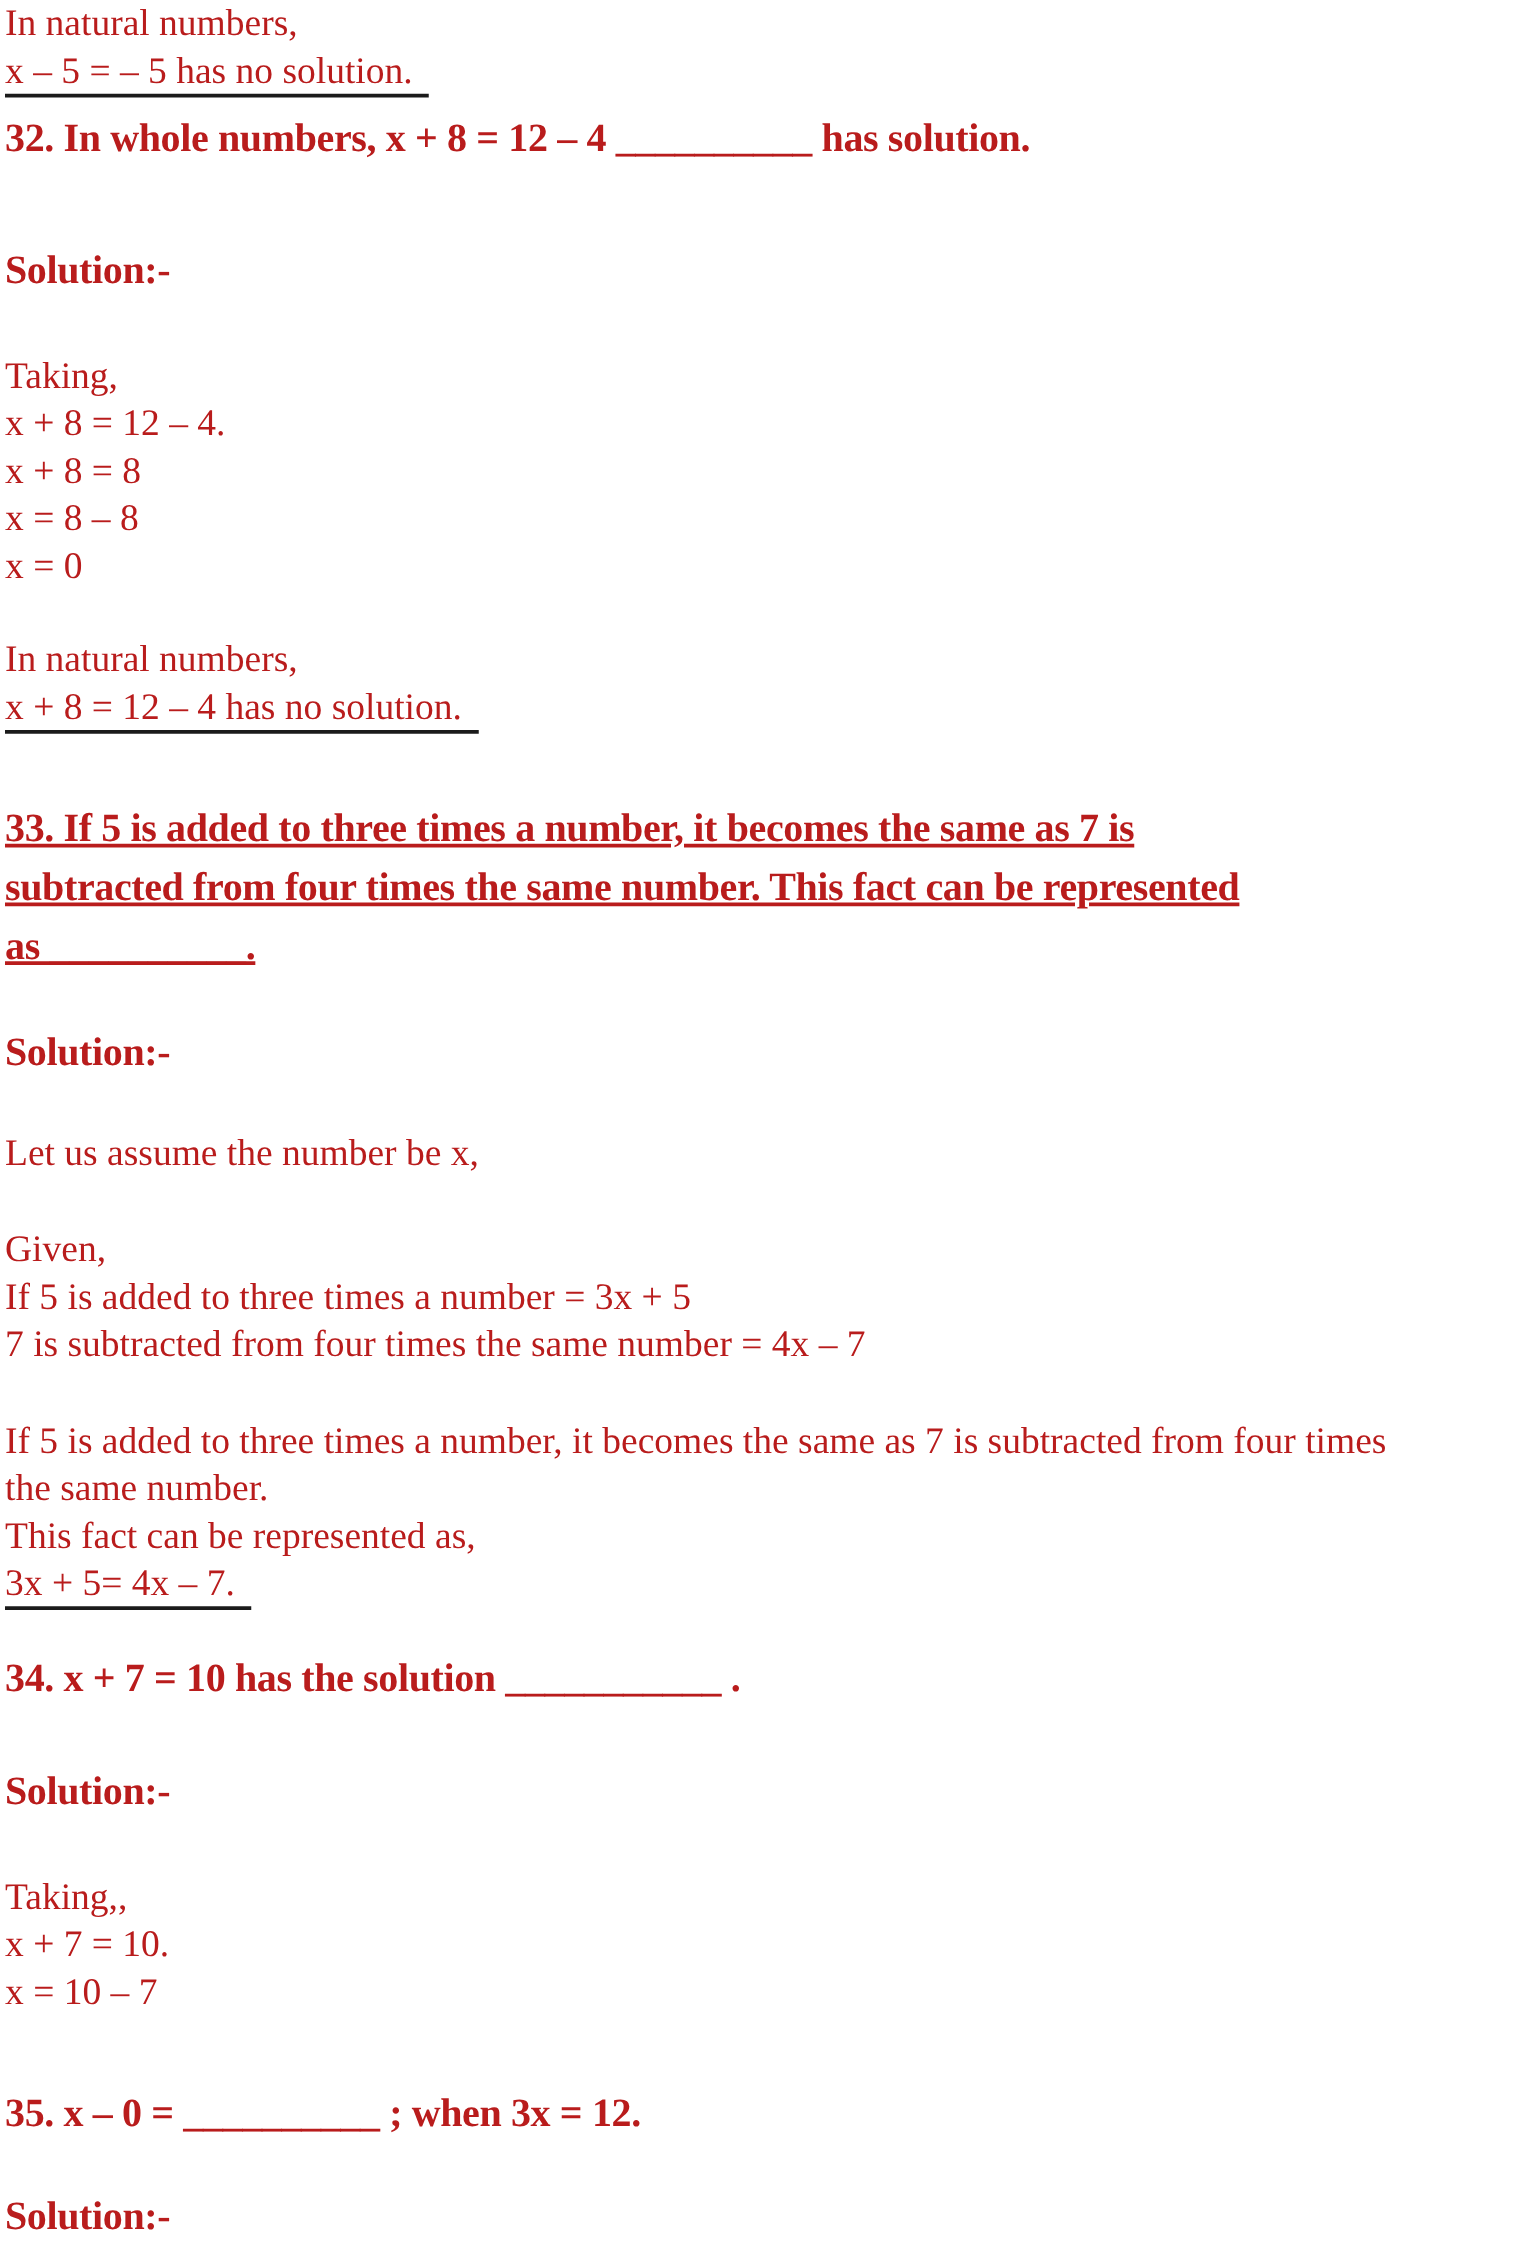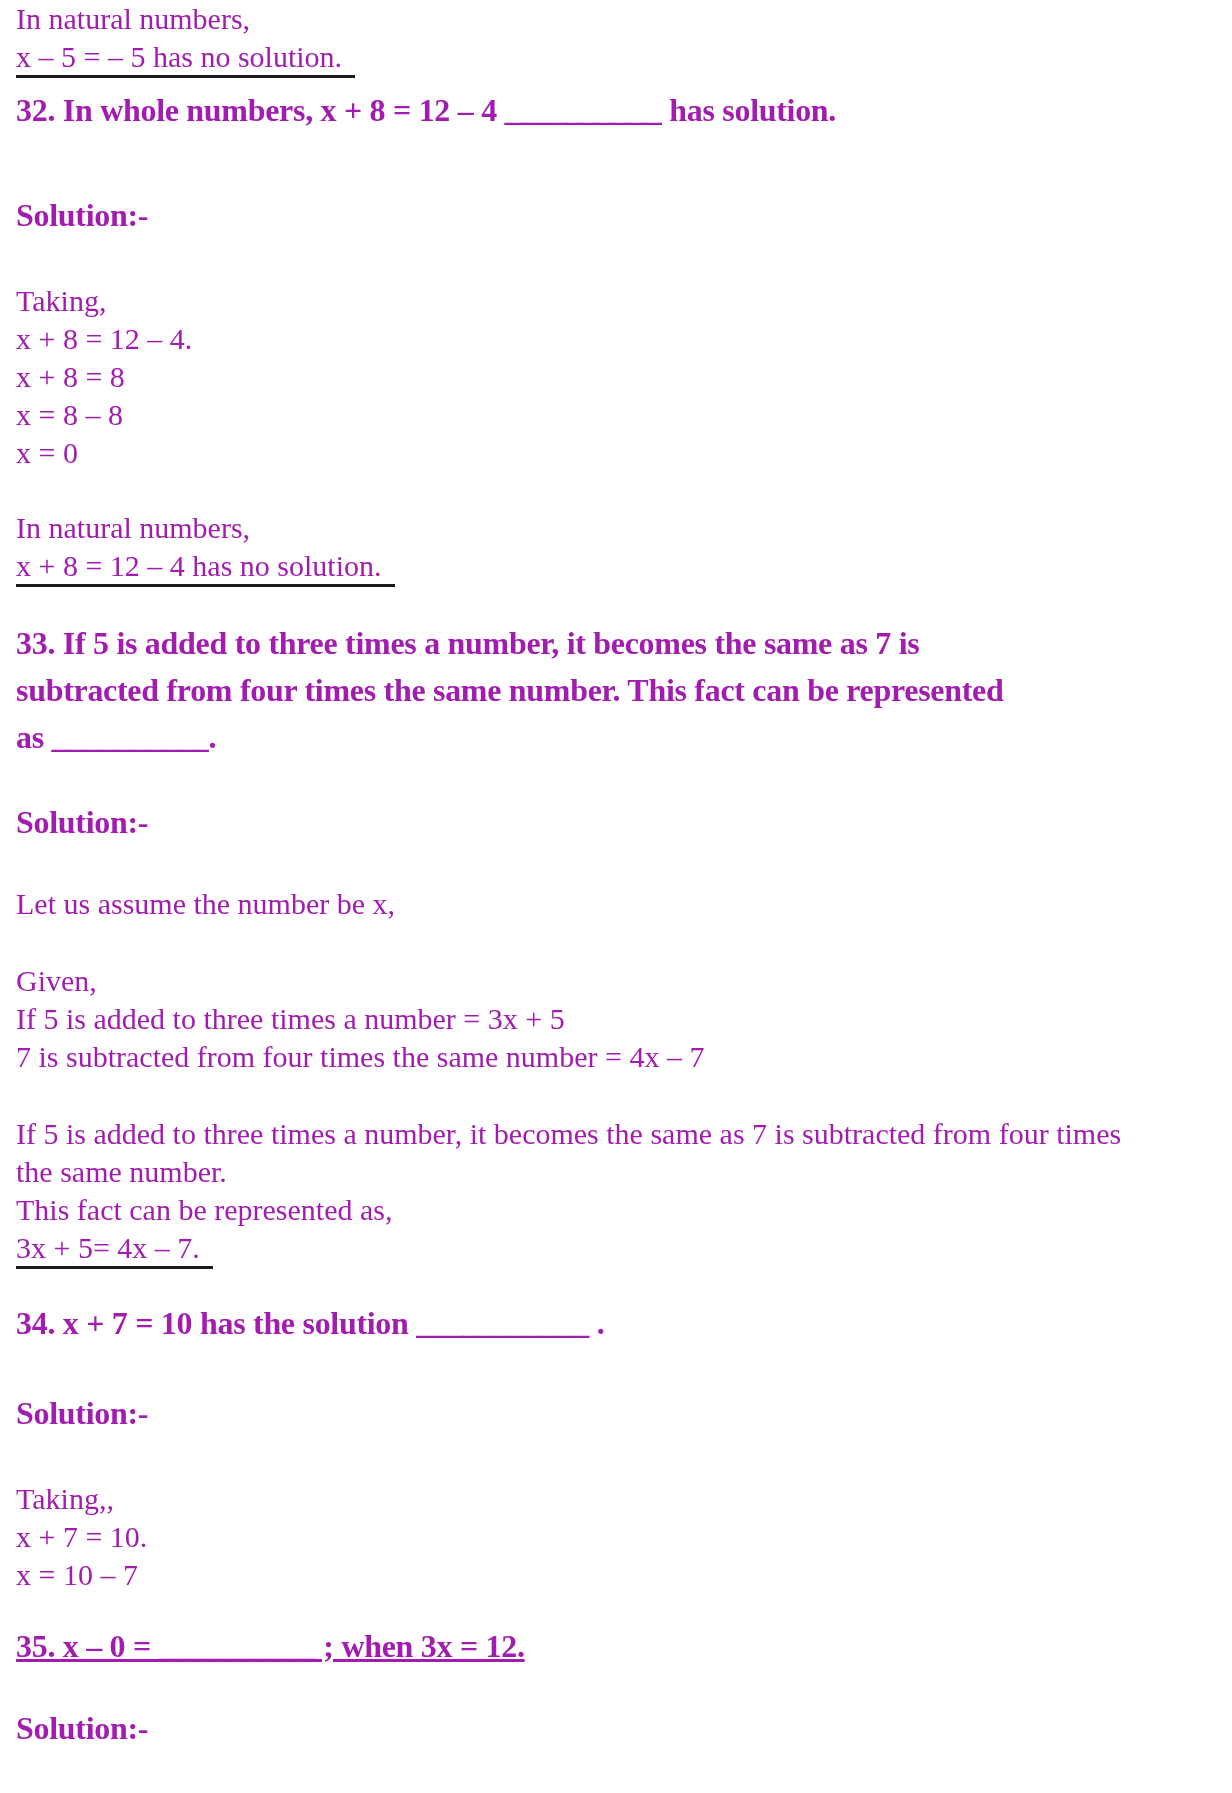--- a/index.html
+++ b/index.html
@@ -8,22 +8,22 @@
     background: #ffffff;
   }
   .page {
     position: relative;
     width: 1232px;
     height: 1793px;
     margin: 0;
     background: #ffffff;
     overflow: hidden;
     font-family: "Liberation Serif", "DejaVu Serif", serif;
-    color: #a21caf;
-    padding-left: 16px;
+    color: #b91c1c;
+    padding-left: 4px;
     box-sizing: border-box;
   }
   .block { white-space: nowrap; }
   .block .line {
     white-space: nowrap;
   }
   .block.body {
     font-size: 30px;
     font-weight: 400;
   }
@@ -39,29 +39,29 @@
     padding-bottom: 2px;
     padding-right: 13px;
     text-align: right;
   }
   
   .block:nth-child(1)  { margin-top: 0; }
   .block:nth-child(2)  { margin-top: 11px; }
   .block:nth-child(3)  { margin-top: 58px; }
   .block:nth-child(4)  { margin-top: 43px; }
   .block:nth-child(5)  { margin-top: 37px; }
-  .block:nth-child(6)  { margin-top: 35px; }
+  .block:nth-child(6)  { margin-top: 54px; text-decoration: underline; }
   .block:nth-child(7)  { margin-top: 38px; }
   .block:nth-child(8)  { margin-top: 39px; }
   .block:nth-child(9)  { margin-top: 39px; }
   .block:nth-child(10) { margin-top: 39px; }
   .block:nth-child(11) { margin-top: 33px; }
   .block:nth-child(12) { margin-top: 43px; }
   .block:nth-child(13) { margin-top: 43px; }
-  .block:nth-child(14) { margin-top: 29px; text-decoration: underline; }
+  .block:nth-child(14) { margin-top: 54px; }
   .block:nth-child(15) { margin-top: 35px; }
 </style>
 </head>
 <body>
 
 <div class="page">
     <div class="block body">
       <div class="line"><span>In natural numbers,</span></div>
       <div class="line"><span class="underlined">x – 5 = – 5 has no solution.</span></div>
     </div>

